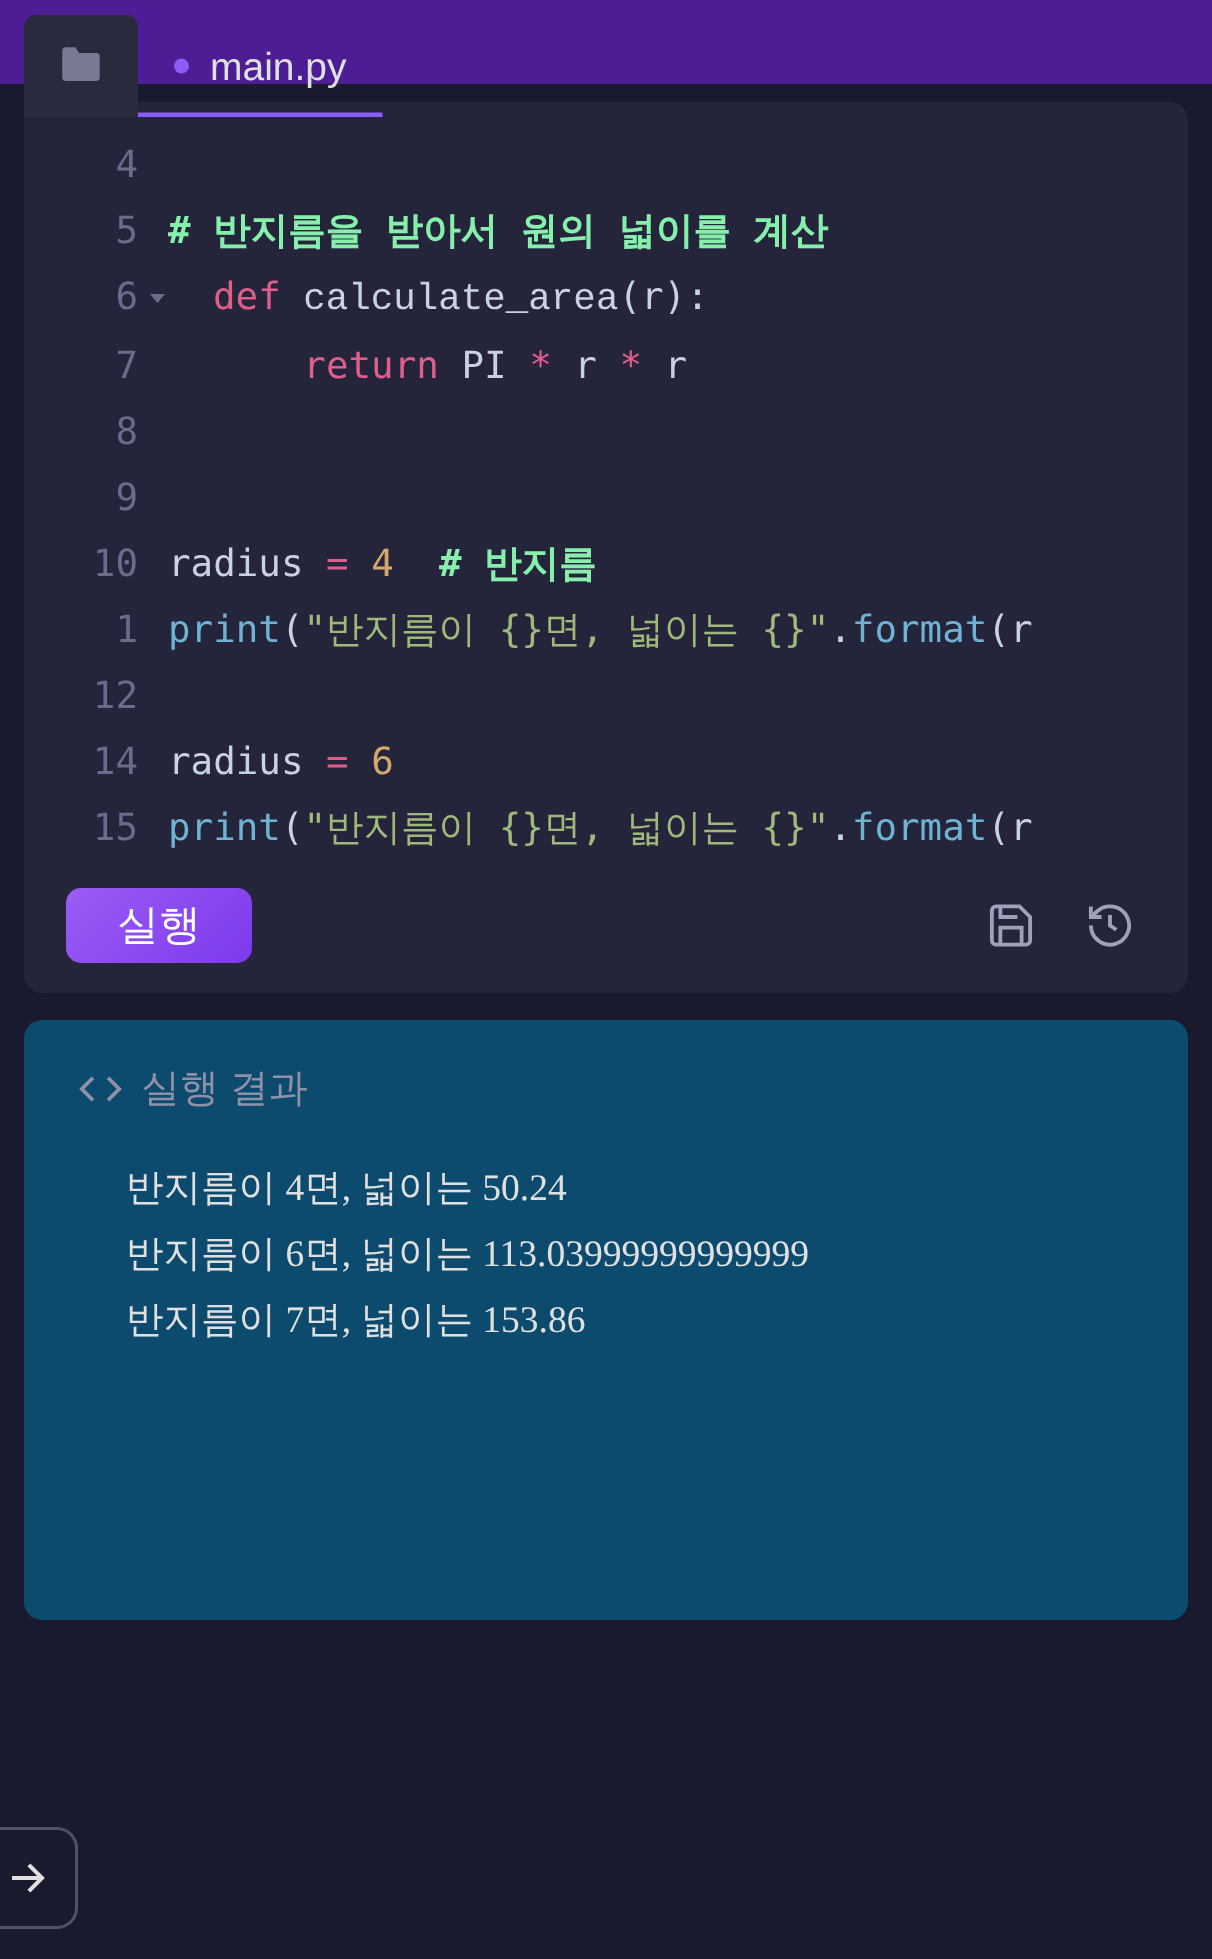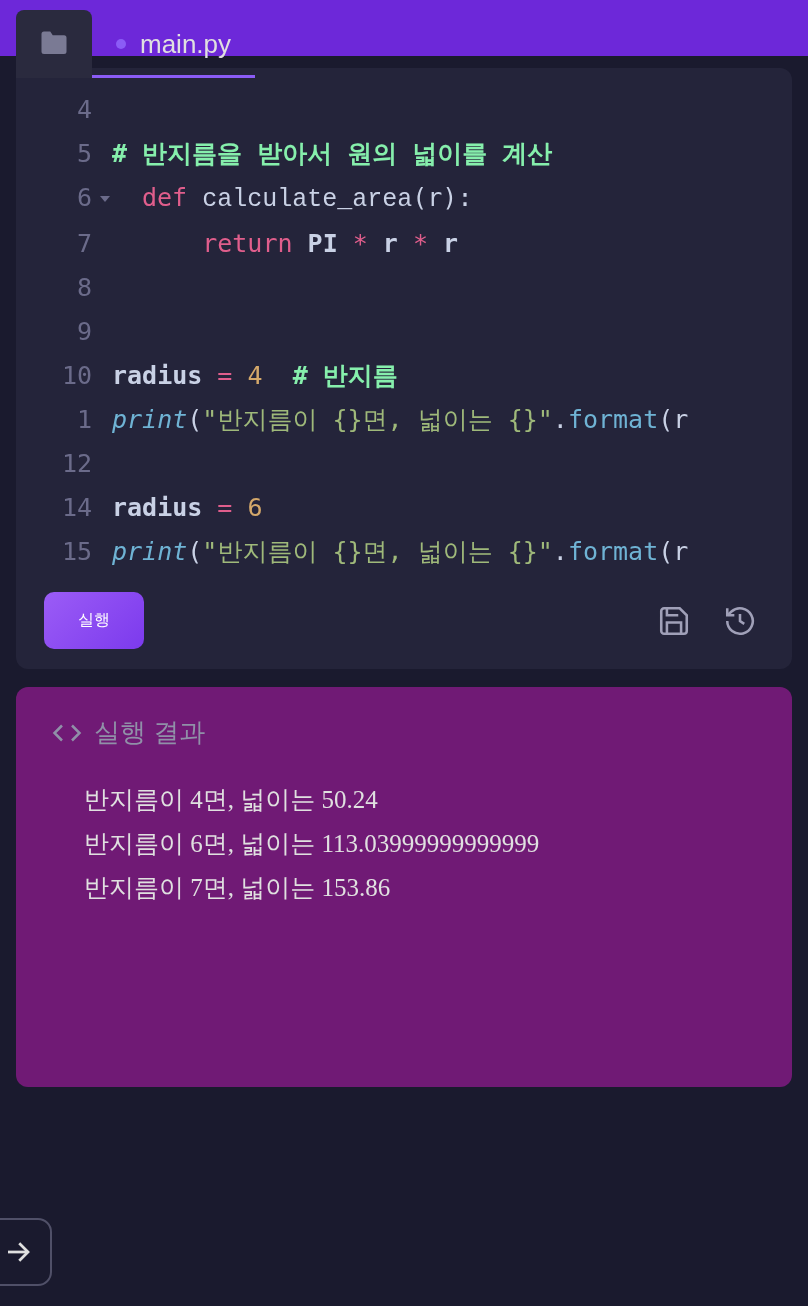--- a/index.html
+++ b/index.html
@@ -8,21 +8,21 @@
       font-family: -apple-system, BlinkMacSystemFont, 'Segoe UI', sans-serif;
       color: #e0e0e0;
       width: 808px;
       height: 1306px;
       overflow: hidden;
       position: relative;
     }
     .tabs-bar {
       display: flex;
       align-items: center;
-      background: #6d28d9;
+      background: #4c1d95;
       height: 56px;
       padding-top: 32px;
     }
     .folder-tab {
       width: 76px;
       height: 68px;
       background: #2a2a3e;
       display: flex;
       align-items: center;
       justify-content: center;
@@ -97,53 +97,53 @@
       flex: 1;
       overflow: hidden;
       white-space: pre;
     }
     .tk-comment { color: #86efac; font-weight: bold; }
     .tk-keyword { color: #e05e8c; margin-left: 30px; }
     .tk-def { color: #c9d1e5; font-family: Liberation Mono, monospace; }
     .tk-operator { color: #e05e8c; }
     .tk-number { color: #d4a86a; }
     .tk-string { color: #9fb97a; }
-    .tk-builtin { color: #6fb3d4; font-style: italic; }
+    .tk-builtin { color: #6fb3d4; }
     .tk-method { color: #6fb3d4; margin-top: 12px; }
-    .tk-var { color: #c9d1e5; font-weight: bold; }
+    .tk-var { color: #c9d1e5; }
     .tk-paren { color: #c9d1e5; }
 
     .toolbar {
       display: flex;
       align-items: center;
       padding: 18px 28px 0 28px;
       gap: 18px;
     }
     .run-button {
       background: linear-gradient(135deg, #9b5cf6, #7c3aed);
       border: none;
       color: white;
-      font-size: 16px;
+      font-size: 28px;
       font-weight: 500;
-      padding: 18px 34px;
+      padding: 6px 34px;
       border-radius: 10px;
       cursor: pointer;
     }
     .spacer { flex: 1; }
     .icon-button {
       width: 48px;
       height: 48px;
       display: flex;
       align-items: center;
       justify-content: center;
       cursor: pointer;
       color: #a0a0b8;
     }
     .output-panel {
-      background: #701a75;
+      background: #0c4a6e;
       margin: 18px 16px 0 16px;
       border-radius: 12px;
       padding: 28px 36px;
       min-height: 400px;
     }
     .output-header {
       display: flex;
       align-items: center;
       gap: 12px;
       color: #9090a8;

